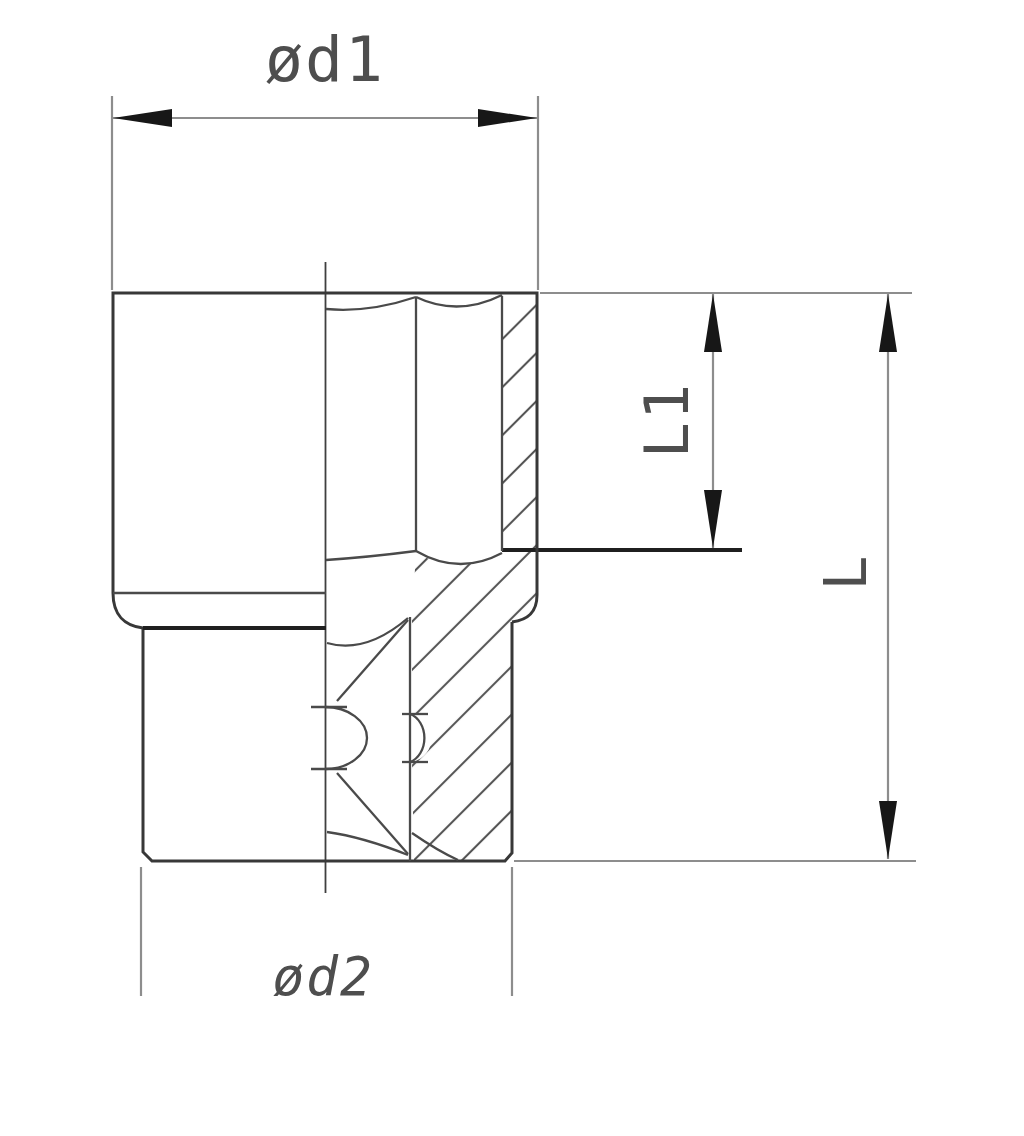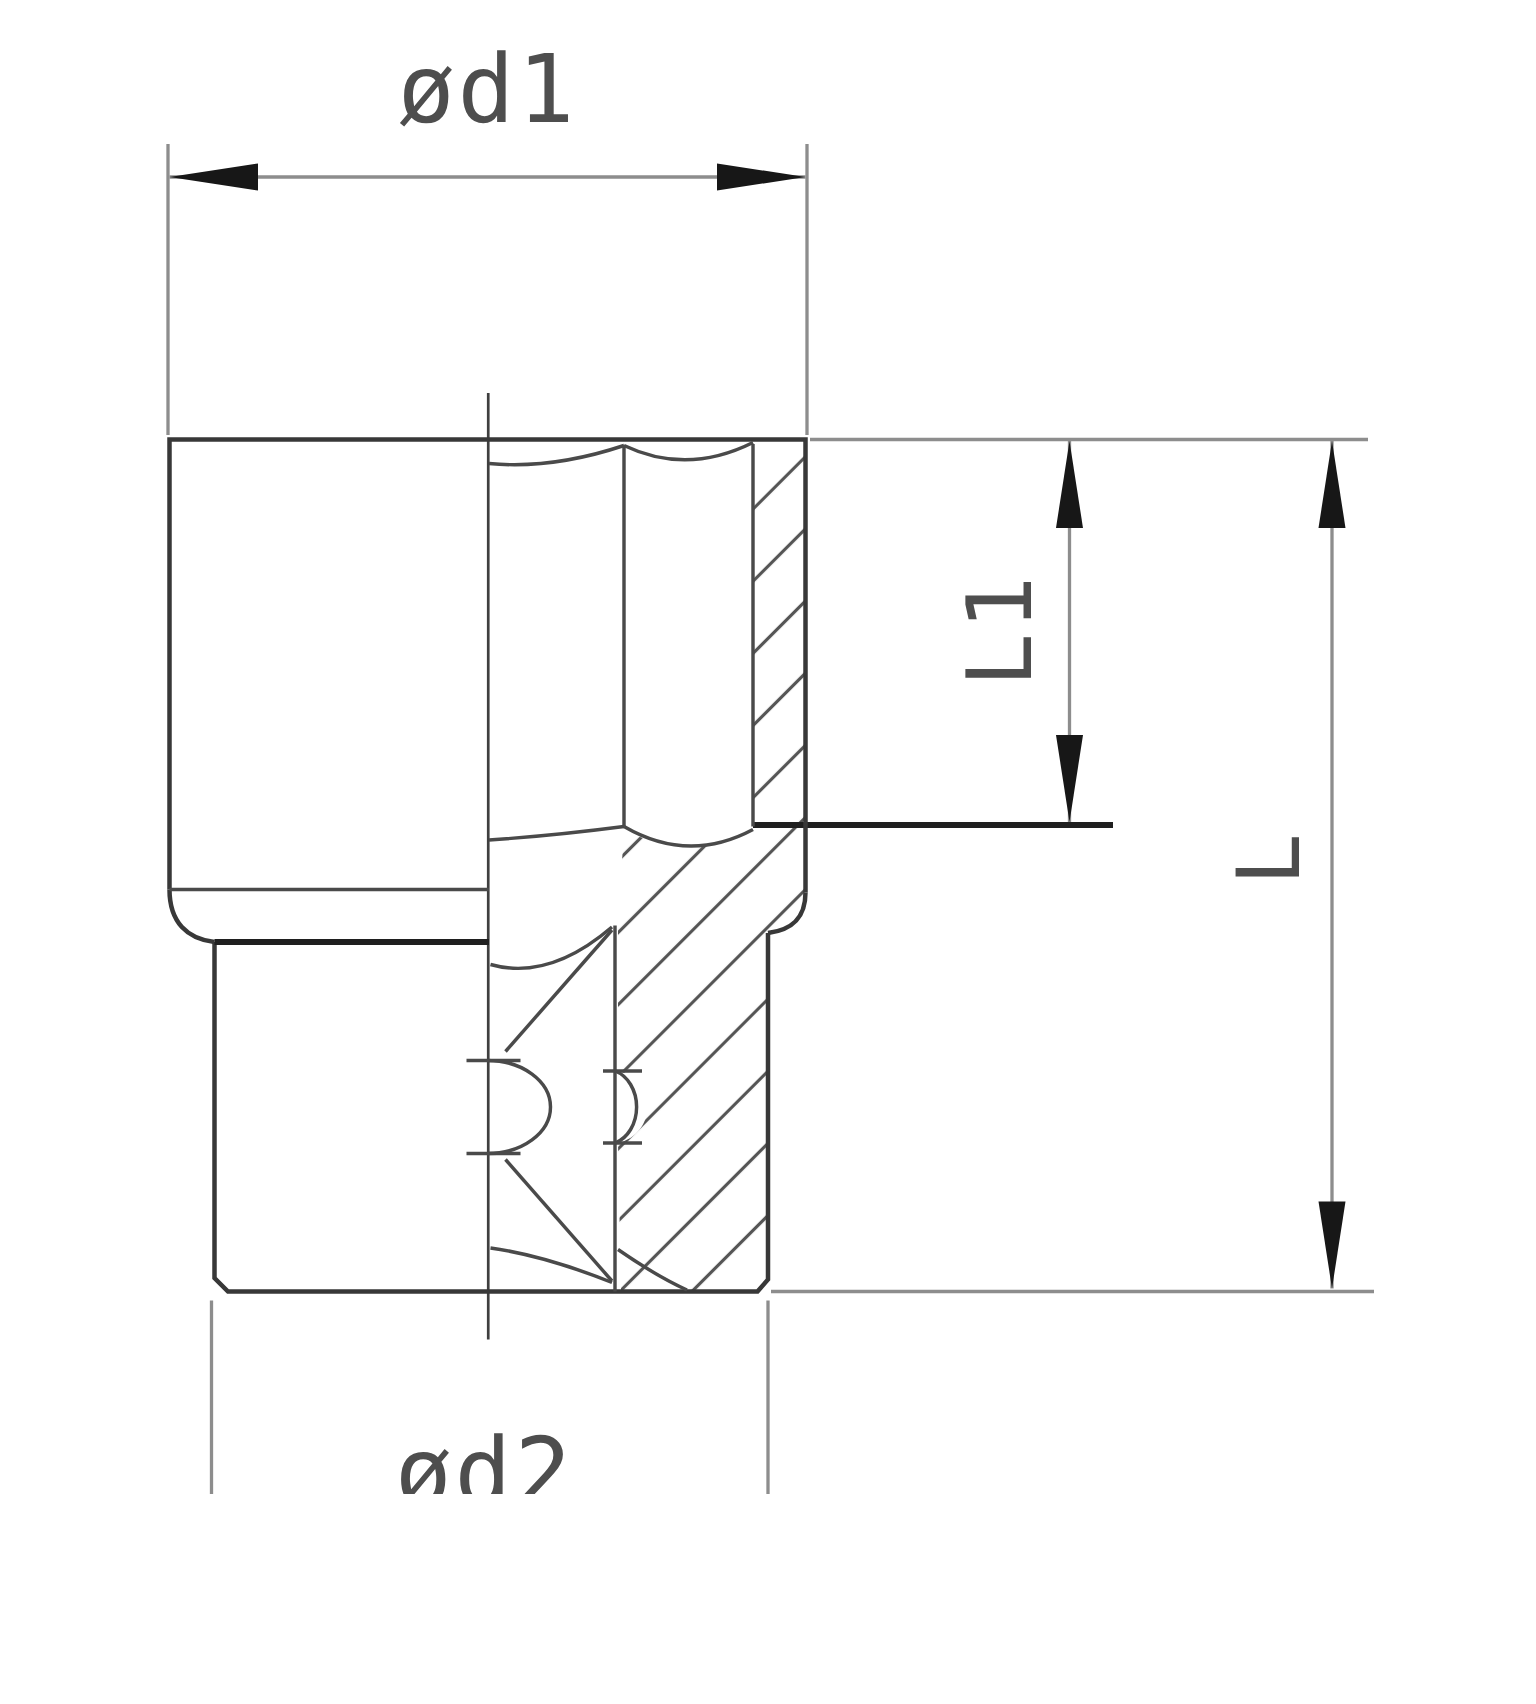--- a/index.html
+++ b/index.html
@@ -17,21 +17,21 @@
     width:220px;
     text-align:center;
     line-height:1;
     color:#4e4e4e;
     font-family:"DejaVu Sans Mono", monospace;
     letter-spacing:2px;
     user-select:none;
     white-space:nowrap;
   }
   .lbl-d1{left:215px;top:28px;font-size:63px;}
-  .lbl-d2{left:213px;top:950px;font-size:63px;}
+  .lbl-d2{left:213px;top:950px;font-size:53px;font-style:italic;}
   .lbl-l1{left:557px;top:390px;font-size:60px;transform:rotate(-90deg);}
   .lbl-l {left:736px;top:543px;font-size:58px;transform:rotate(-90deg);}
 
   
   .ol  {stroke:#383838;stroke-width:3;fill:none;stroke-linejoin:miter;}
   .med {stroke:#4a4a4a;stroke-width:2.3;fill:none;}
   .bold{stroke:#1f1f1f;stroke-width:4;fill:none;}
   .dim {stroke:#8d8d8d;stroke-width:2.2;fill:none;}
   .cl  {stroke:#3f3f3f;stroke-width:1.8;fill:none;}
   .arrow{fill:#171717;stroke:none;}

